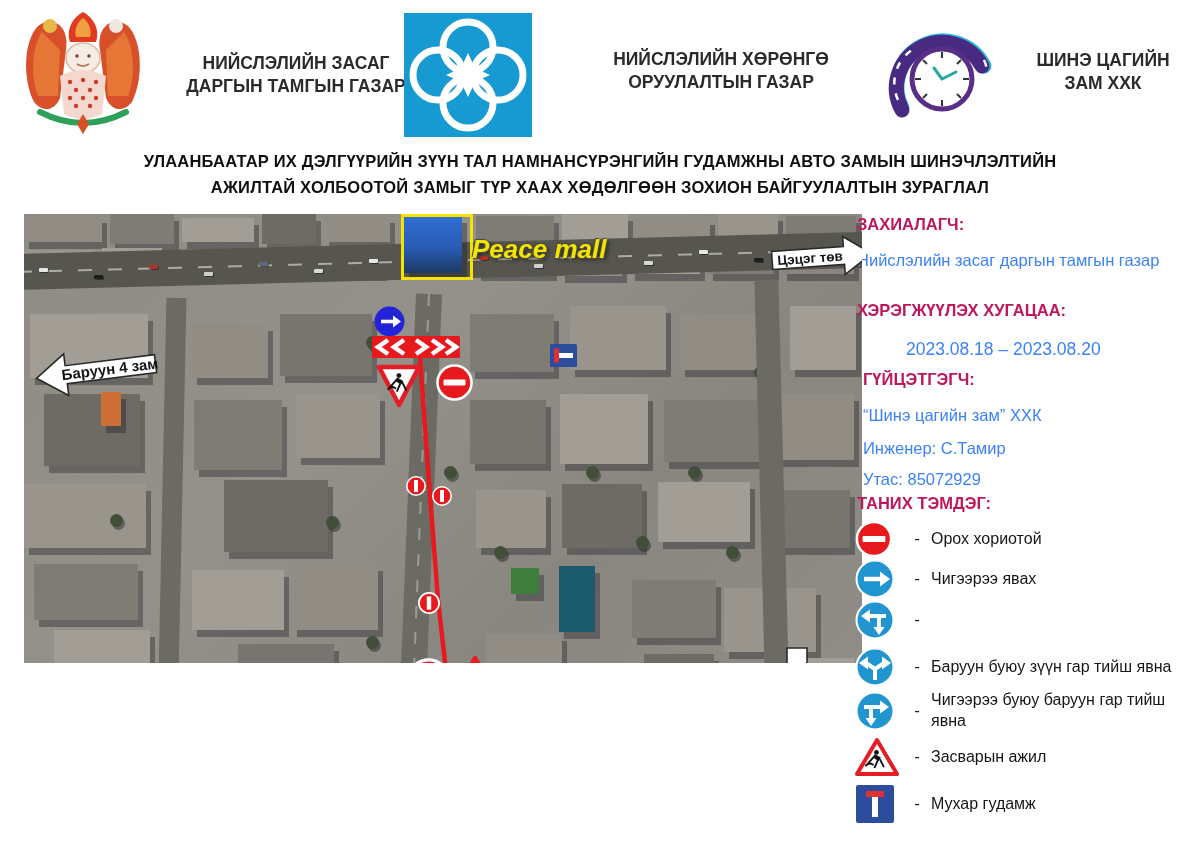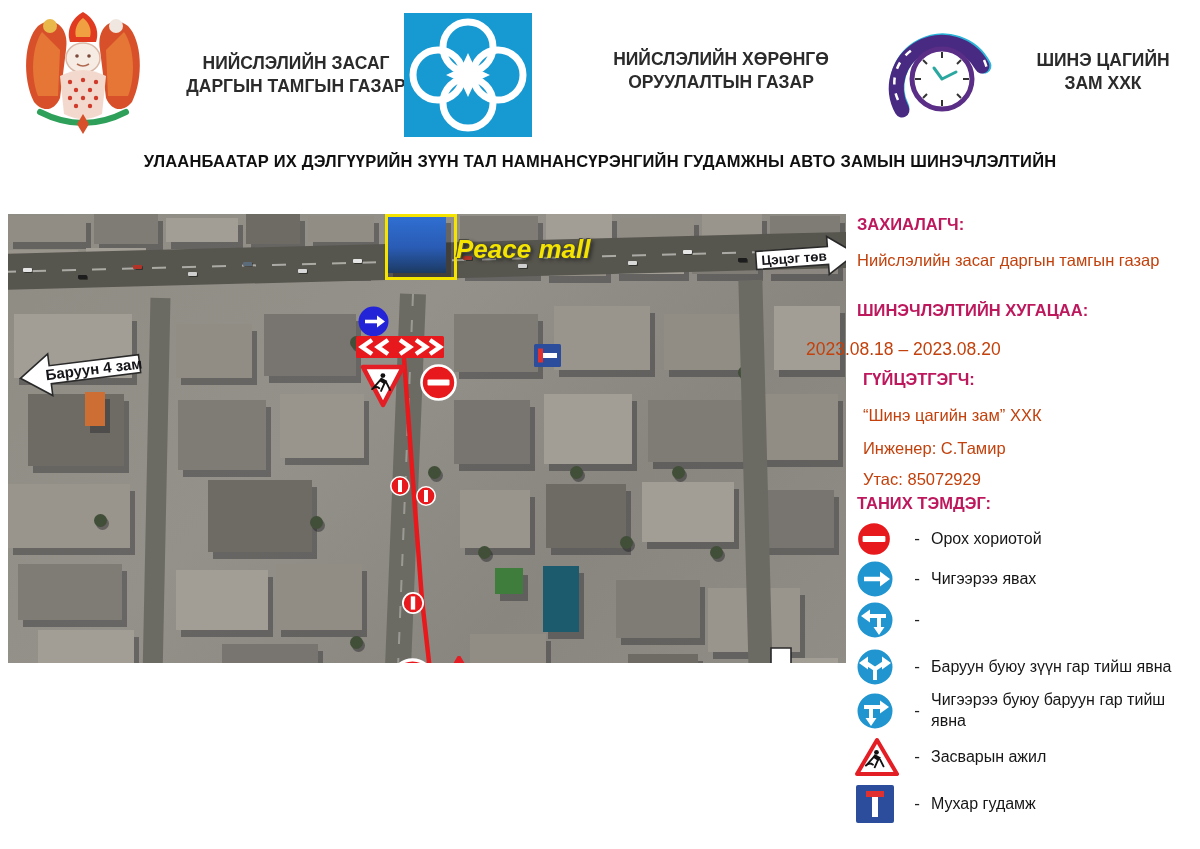--- a/index.html
+++ b/index.html
@@ -7,42 +7,42 @@
     width:1200px;height:849px;position:relative;background:#ffffff;
     font-family:"Liberation Sans",sans-serif;overflow:hidden;color:#1a1a1a;
   }
   
   .orgname{position:absolute;text-align:center;font-weight:bold;color:#2b2b2b;line-height:1.33;font-size:17.5px}
   .logo{position:absolute}
   
   .doc-title{position:absolute;top:149px;left:0;width:1200px;text-align:center;
     font-weight:bold;font-size:16.5px;line-height:1.55;color:#101010;letter-spacing:.2px}
   
-  .map{position:absolute;left:8px;top:214px;width:838px;height:449px;overflow:hidden;
+  .map{position:absolute;left:24px;top:214px;width:838px;height:449px;overflow:hidden;
     background:linear-gradient(135deg,#8f8c84 0%,#94918a 40%,#898680 70%,#908d86 100%)}
   .bld{position:absolute;box-shadow:5px 7px 0 rgba(22,22,30,.35)}
   .tree{position:absolute;border-radius:50%;background:#414e38;box-shadow:2px 3px 0 rgba(20,20,25,.4)}
   .road{position:absolute;background:#56554e}
   .road.vert{background:#6b6a63}
   .lane{position:absolute;left:0;right:0;top:46%;height:2px;
     background:repeating-linear-gradient(90deg,#cfcec8 0 14px,transparent 14px 30px);opacity:.7}
   .lane-v{position:absolute;top:0;bottom:0;left:46%;width:2px;
     background:repeating-linear-gradient(180deg,#c9c8c2 0 12px,transparent 12px 26px);opacity:.5}
   .car{position:absolute;width:9px;height:4px;border-radius:1px;box-shadow:1px 1px 0 rgba(0,0,0,.4)}
   .sign{position:absolute;z-index:10}
   .blockarrow{position:absolute;z-index:11}
   .blockarrow text{font-family:"Liberation Sans",sans-serif;font-weight:bold;fill:#15151a}
   .pm-box{position:absolute;z-index:12;border:3px solid #f5e400;background:transparent}
   .pm-bld{position:absolute;z-index:9;background:linear-gradient(180deg,#2f6fd2 0%,#2a5cb5 55%,#1c3a63 100%);box-shadow:5px 7px 0 rgba(22,22,30,.35)}
   .pm-label{position:absolute;z-index:12;font-weight:bold;font-style:italic;font-size:26px;color:#f5e400;
     text-shadow:1px 1px 0 #4a4a40,-1px -1px 0 #4a4a40,2px 2px 4px rgba(0,0,0,.65);white-space:nowrap}
   .routeline{position:absolute;left:0;top:0;z-index:8;pointer-events:none}
   
   .ilabel{position:absolute;font-weight:bold;font-size:16.5px;color:#be185d;white-space:nowrap}
-  .ival{position:absolute;font-size:16.5px;color:#c2410c;line-height:1.4}
+  .ival{position:absolute;font-size:16.5px;color:#3b82f6;line-height:1.4}
   .lrow{position:absolute;left:855px;display:flex;align-items:center}
   .licon{width:48px;flex:0 0 48px;display:flex;align-items:center}
   .ldash{width:28px;flex:0 0 28px;text-align:center;font-size:17px;color:#222}
   .llabel{width:250px;font-size:16px;color:#161616;line-height:1.3}
 </style>
 </head>
 <body>
 
 <div>
 
@@ -125,20 +125,21 @@
     </div>
 
     <div class="orgname" style="left:1012px;top:49px;width:182px">
       <span>ШИНЭ ЦАГИЙН</span><br>
       <span>ЗАМ ХХК</span>
     </div>
   </div>
 
   <div class="doc-title">
     <span>УЛААНБААТАР ИХ ДЭЛГҮҮРИЙН ЗҮҮН ТАЛ НАМНАНСҮРЭНГИЙН ГУДАМЖНЫ АВТО ЗАМЫН ШИНЭЧЛЭЛТИЙН</span><br>
+    <span>АЖИЛТАЙ ХОЛБООТОЙ ЗАМЫГ ТҮР ХААХ ХӨДӨЛГӨӨН ЗОХИОН БАЙГУУЛАЛТЫН ЗУРАГЛАЛ</span>
   </div>
 
   <div class="map">
 
     <div id="map-decor">
         <div class="bld" style="left: 0px; top: 2px; width: 78px; height: 26px; background: rgb(145, 141, 133);"></div>
         <div class="bld" style="left: 86px; top: 0px; width: 64px; height: 30px; background: rgb(127, 124, 117);"></div>
         <div class="bld" style="left: 158px; top: 4px; width: 72px; height: 24px; background: rgb(162, 158, 150);"></div>
         <div class="bld" style="left: 238px; top: 0px; width: 54px; height: 30px; background: rgb(110, 107, 101);"></div>
         <div class="bld" style="left: 300px; top: 2px; width: 66px; height: 26px; background: rgb(145, 141, 133);"></div>
@@ -381,22 +382,22 @@
 
     <svg class="blockarrow" style="left:750px;top:432px" width="46" height="116" viewBox="0 0 46 116">
       <polygon points="13,2 33,2 33,80 44,80 23,112 2,80 13,80" fill="#fff" stroke="#2a2a2a" stroke-width="1.6"></polygon>
       <text transform="translate(28,16) rotate(90)" font-size="13.5" letter-spacing="2">ЦИРК</text>
     </svg>
   </div>
 
   <div>
     <div class="ilabel" style="left:857px;top:215px">ЗАХИАЛАГЧ:</div>
     <div class="ival" style="left:857px;top:249px;width:325px">Нийслэлийн засаг даргын тамгын газар</div>
-    <div class="ilabel" style="left:857px;top:301px">ШИНЭЧЛЭЛТИЙН ХУГАЦАА:</div>
-    <div class="ival" style="left:806px;top:337px;font-size:17.5px">2023.08.18 – 2023.08.20</div>
+    <div class="ilabel" style="left:857px;top:301px">ХЭРЭГЖҮҮЛЭХ ХУГАЦАА:</div>
+    <div class="ival" style="left:906px;top:337px;font-size:17.5px">2023.08.18 – 2023.08.20</div>
     <div class="ilabel" style="left:863px;top:370px">ГҮЙЦЭТГЭГЧ:</div>
     <div class="ival" style="left:863px;top:404px">“Шинэ цагийн зам” ХХК</div>
     <div class="ival" style="left:863px;top:437px">Инженер: С.Тамир</div>
     <div class="ival" style="left:863px;top:468px">Утас: 85072929</div>
     <div class="ilabel" style="left:857px;top:494px">ТАНИХ ТЭМДЭГ:</div>
 
     <div class="lrow" style="top:520px">
       <span class="licon">
         <svg width="38" height="38" viewBox="0 0 40 40">
             <circle cx="20" cy="20" r="18" fill="#e8191c" stroke="#fff" stroke-width="2.6"></circle>

